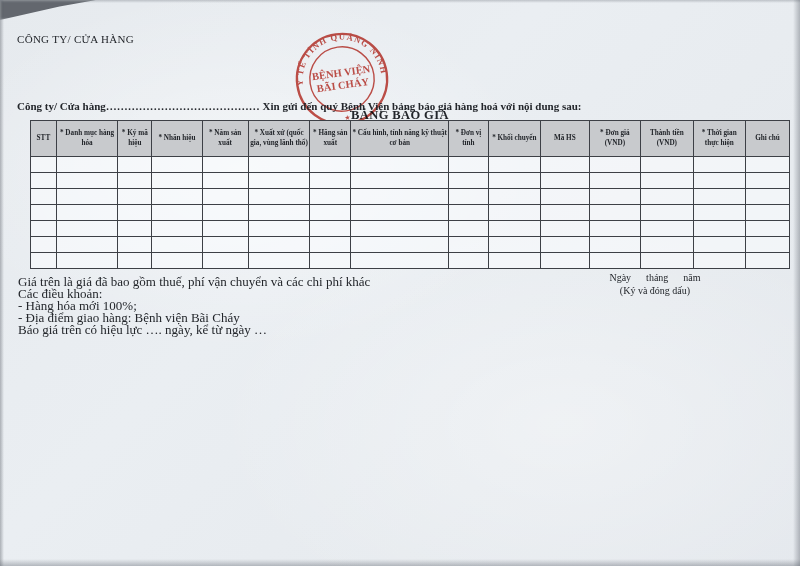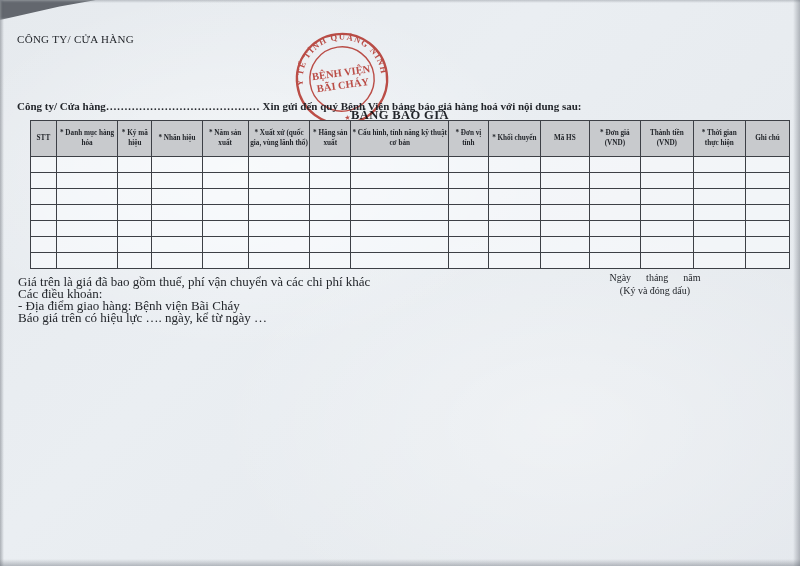--- a/index.html
+++ b/index.html
@@ -241,20 +241,21 @@
           <td></td>
           <td></td>
           <td></td>
         </tr>
       </tbody>
   </table>
 
   <div class="notes">
     <div>Giá trên là giá đã bao gồm thuế, phí vận chuyển và các chi phí khác</div>
     <div>Các điều khoản:</div>
+    <div>- Hàng hóa mới 100%;</div>
     <div>- Địa điểm giao hàng: Bệnh viện Bãi Cháy</div>
     <div>Báo giá trên có hiệu lực …. ngày, kể từ ngày …</div>
   </div>
 
   <div class="sig-block">
     <div class="sig-date">Ngày      tháng      năm</div>
     <div>(Ký và đóng dấu)</div>
   </div>
 </div>
 

